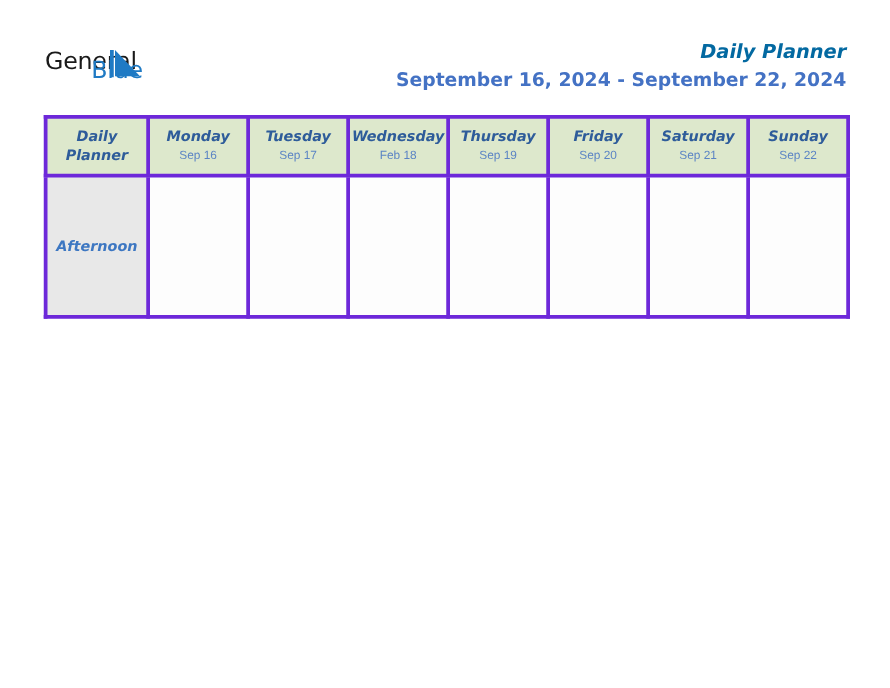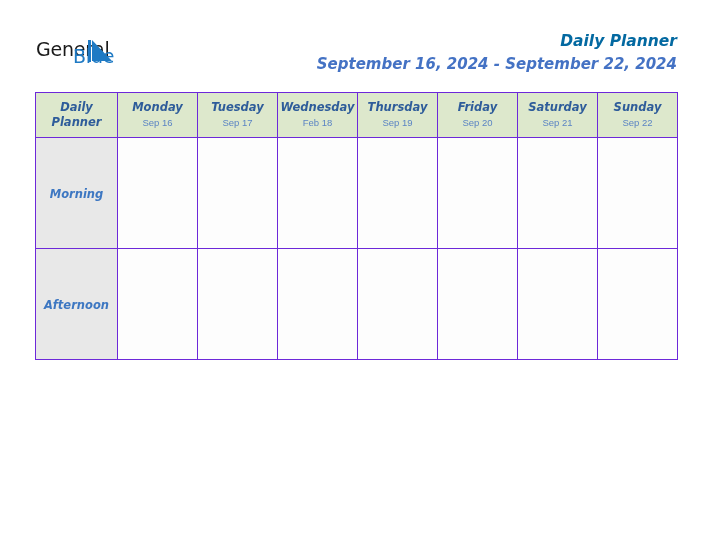--- a/index.html
+++ b/index.html
@@ -76,39 +76,38 @@
     font-size: 15.5px;
     font-style: italic;
     font-weight: 700;
     color: #0369a1;
     line-height: 20px;
     white-space: nowrap;
   }
   .doc-subtitle {
     font-family: "DejaVu Sans", sans-serif;
     font-size: 15px;
-    font-style: italic;
     font-weight: 700;
     color: #4472c4;
     line-height: 22px;
     white-space: nowrap;
     margin-top: 2px;
   }
 
   
   .planner {
     position: absolute;
     left: 35px;
     top: 92px;
     width: 642px;
     border-collapse: collapse;
     table-layout: fixed;
   }
   .planner td, .planner th {
-    border: 1px solid #6d28d9;
+    border: 3px solid #6d28d9;
     padding: 0;
     margin: 0;
   }
 
   col.label-col { width: 82px; }
   col.day-col   { width: 80px; }
 
   
   .planner thead th {
     background: #dde8cc;
@@ -233,32 +232,20 @@
         <span class="day-date">Sep 21</span>
       </th>
       <th>
         <span class="day-name">Sunday</span>
         <span class="day-date">Sep 22</span>
       </th>
     </tr>
   </thead>
 
   <tbody>
-    <tr>
-      <td class="slot-label">
-        <span>Morning</span>
-      </td>
-      <td></td>
-      <td></td>
-      <td></td>
-      <td></td>
-      <td></td>
-      <td></td>
-      <td></td>
-    </tr>
 
     <tr>
       <td class="slot-label">
         <span>Afternoon</span>
       </td>
       <td></td>
       <td></td>
       <td></td>
       <td></td>
       <td></td>

